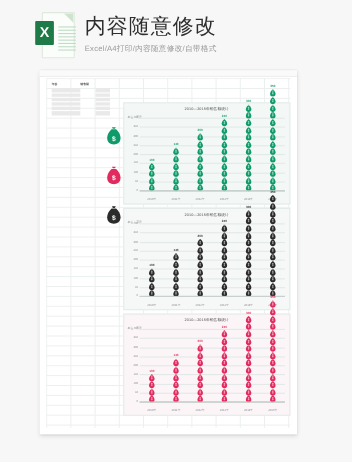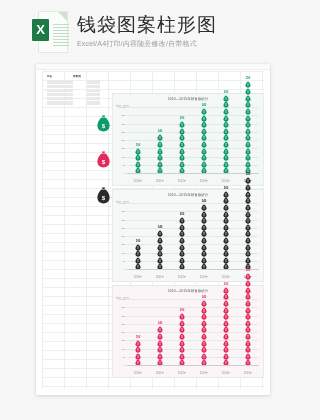--- a/index.html
+++ b/index.html
@@ -94,21 +94,21 @@
             <i></i>
             <i></i>
             <i></i>
             <i></i>
             <i></i>
         </div>
       </div>
       <div class="x-badge">X</div>
     </div>
     <div class="titles">
-      <div class="main-title">钱袋图案柱形图</div>
+      <div class="main-title">内容随意修改</div>
       <div class="sub-title">Excel/A4打印/内容随意修改/自带格式</div>
     </div>
   </div>
 
   <div class="card">
     <div class="card-top"></div>
     <div class="grid">
 
       <div class="data-block">
         <div class="dt-head">

